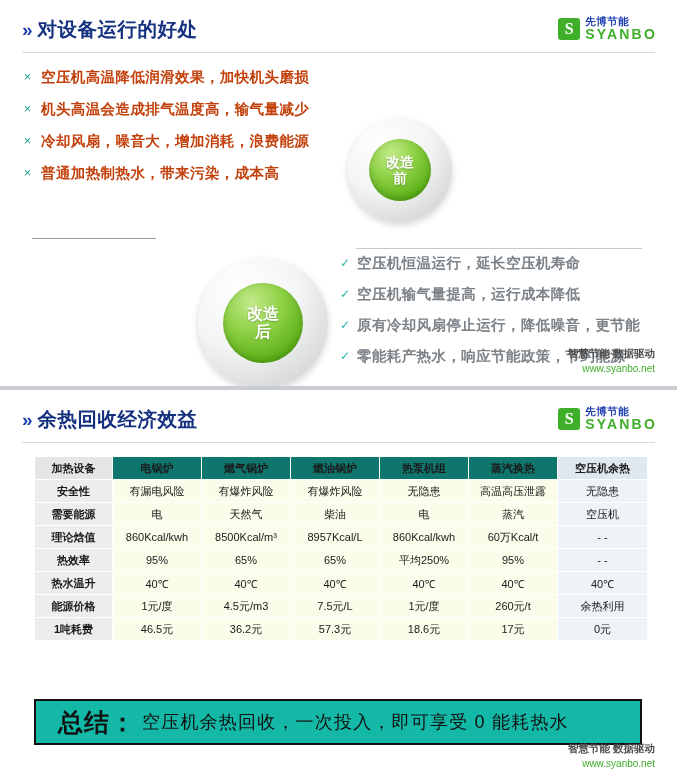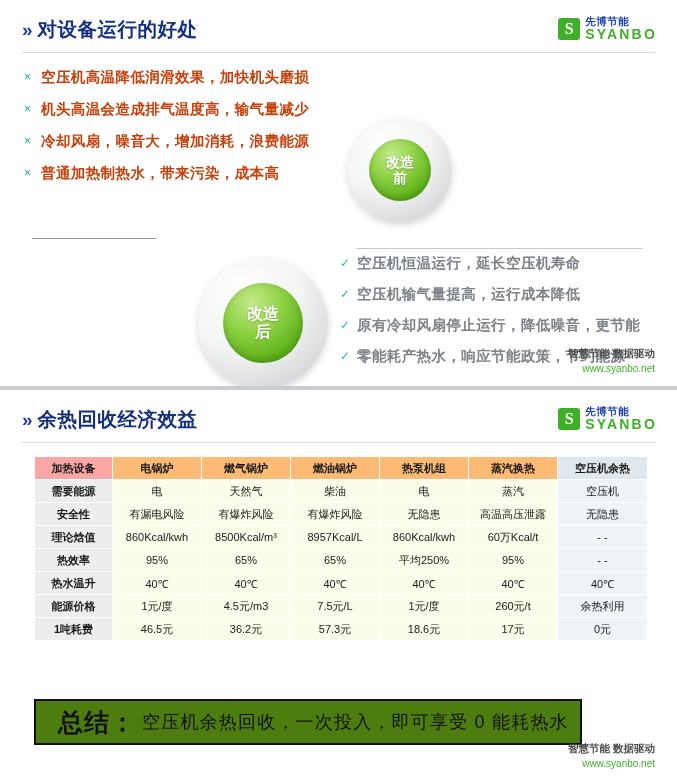--- a/index.html
+++ b/index.html
@@ -193,45 +193,45 @@
     height: 23px;
     font-size: 11px;
     color: #1a1a1a;
     text-align: center;
     padding: 0 2px;
     white-space: nowrap;
     overflow: hidden;
   }
   table.eco th {
     font-weight: bold;
-    background: #fdba74;
-  }
-  table.eco th.c0 { background: #fca5a5; }
+    background: #0f766e;
+  }
+  table.eco th.c0 { background: #e5e5e5; }
   table.eco th.clast { background: #dfe8ef; margin-left: 48px; }
   table.eco td.c0 {
     background: #eceded;
     font-weight: bold;
   }
   table.eco td.body { background: #fcfcea; }
   table.eco td.clast { background: #eef3f7; }
 
   col.w0 { width: 78px; }
   col.wm { width: 89px; }
   col.wl { width: 90px; }
 
   .summary {
     position: absolute;
     left: 34px; top: 267px;
-    width: 548px;
+    width: 608px;
     height: 46px;
     border: 2px solid #111111;
     display: flex;
     align-items: center;
     padding-left: 22px;
-    background: #4d7c0f;
+    background: #14b8a6;
   }
   .summary .s-label {
     font-size: 25px;
     font-weight: bold;
     color: #111;
     letter-spacing: 1px;
   }
   .summary .s-text {
     font-size: 18px;
     color: #111;
@@ -359,38 +359,38 @@
             <th>电锅炉</th>
             <th>燃气锅炉</th>
             <th>燃油锅炉</th>
             <th>热泵机组</th>
             <th>蒸汽换热</th>
             <th class="clast">空压机余热</th>
           </tr>
         </thead>
         <tbody>
           <tr>
+            <td class="c0">安全性</td>
+            <td class="body">有漏电风险</td>
+            <td class="body">有爆炸风险</td>
+            <td class="body">有爆炸风险</td>
+            <td class="body">无隐患</td>
+            <td class="body">高温高压泄露</td>
+            <td class="clast">无隐患</td>
+          </tr>
+          <tr>
             <td class="c0">需要能源</td>
             <td class="body">电</td>
             <td class="body">天然气</td>
             <td class="body">柴油</td>
             <td class="body">电</td>
             <td class="body">蒸汽</td>
             <td class="clast">空压机</td>
           </tr>
           <tr>
-            <td class="c0">安全性</td>
-            <td class="body">有漏电风险</td>
-            <td class="body">有爆炸风险</td>
-            <td class="body">有爆炸风险</td>
-            <td class="body">无隐患</td>
-            <td class="body">高温高压泄露</td>
-            <td class="clast">无隐患</td>
-          </tr>
-          <tr>
             <td class="c0">理论焓值</td>
             <td class="body">860Kcal/kwh</td>
             <td class="body">8500Kcal/m³</td>
             <td class="body">8957Kcal/L</td>
             <td class="body">860Kcal/kwh</td>
             <td class="body">60万Kcal/t</td>
             <td class="clast">- -</td>
           </tr>
           <tr>
             <td class="c0">热效率</td>

